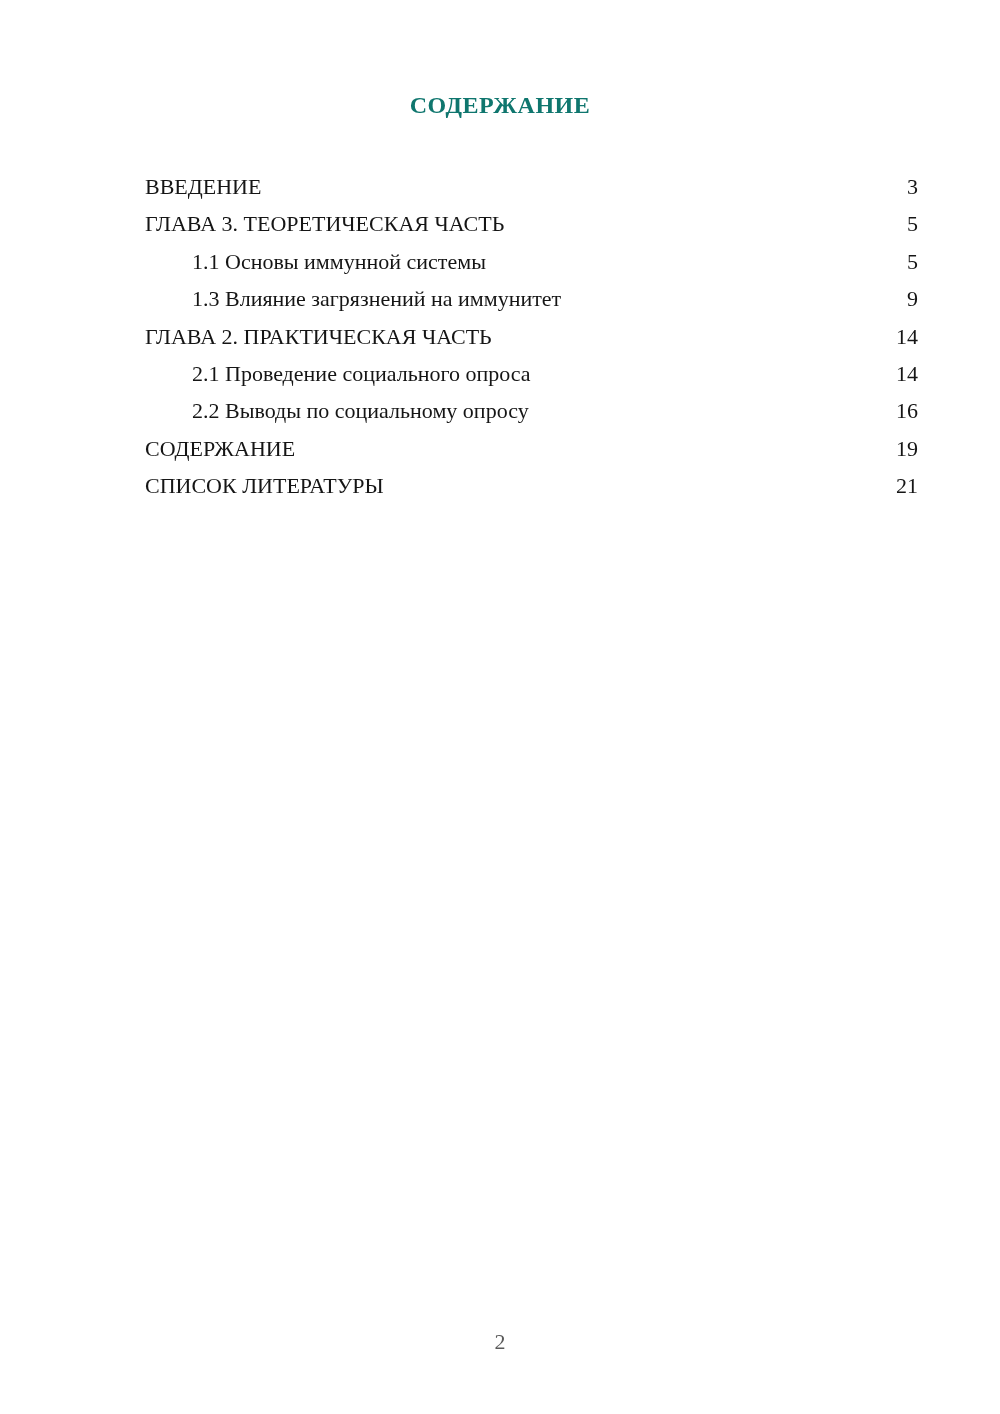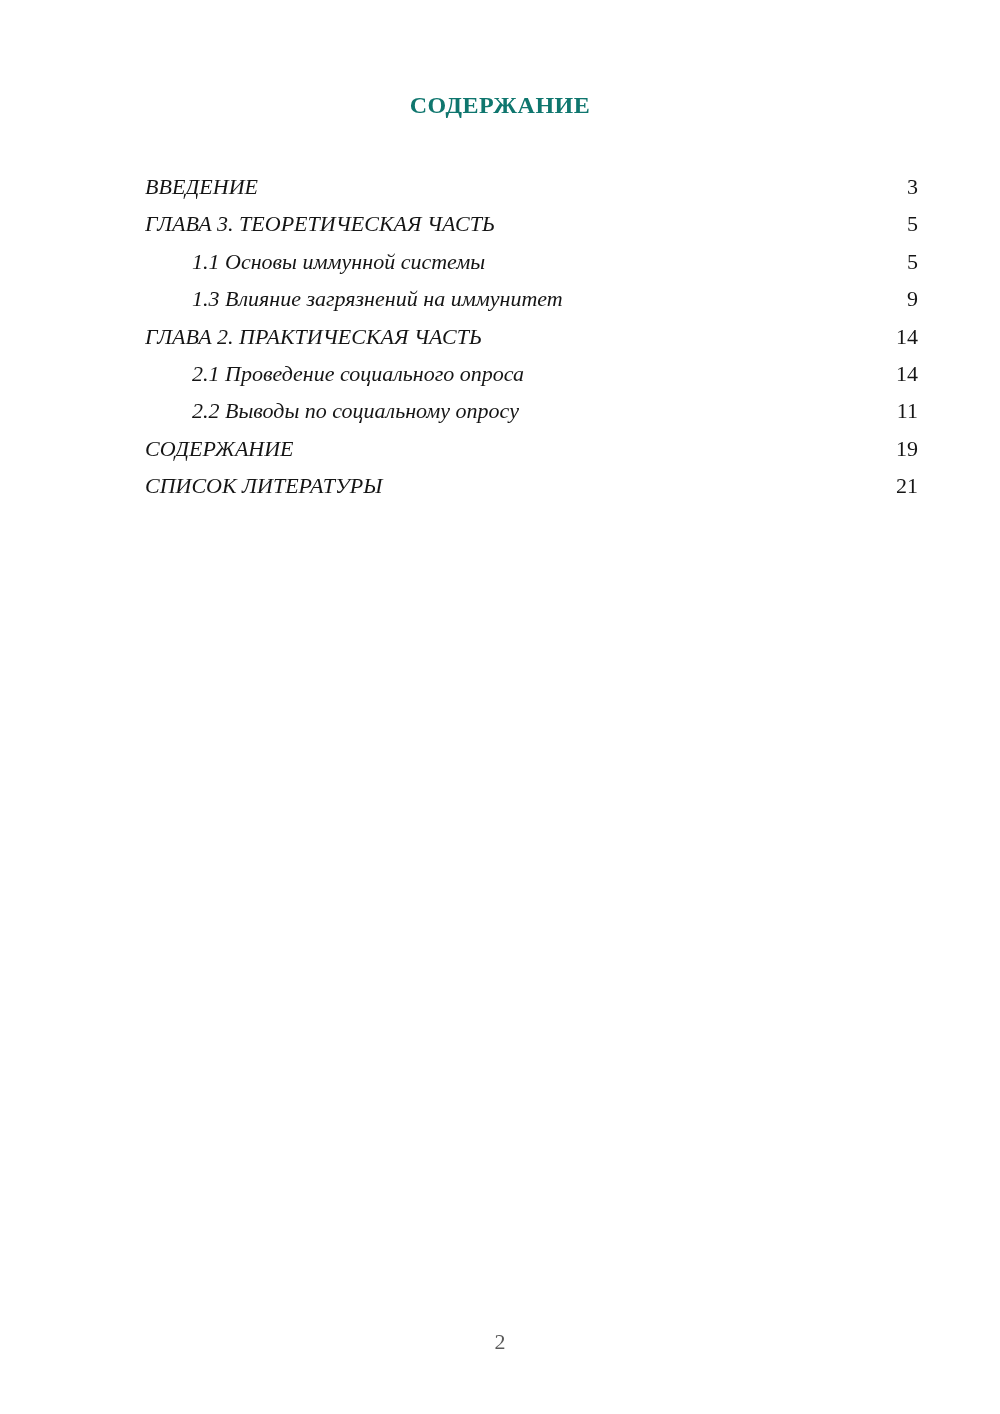--- a/index.html
+++ b/index.html
@@ -37,21 +37,20 @@
   .toc-row {
     display: flex;
     align-items: baseline;
     line-height: 37.4px;
     font-size: 22px;
     white-space: nowrap;
   }
   .toc-row .toc-label {
     flex: 1 1 auto;
     overflow: hidden;
-    font-style: italic;
   }
   .toc-row.level-1 .toc-label {
     padding-left: 47px;
   }
   .toc-row .toc-page {
     flex: 0 0 auto;
     text-align: right;
     padding-left: 20px;
   }
   .footer-page-number {
@@ -98,21 +97,21 @@
     <span class="toc-page">14</span>
   </div>
 
   <div class="toc-row level-1">
     <span class="toc-label">2.1 Проведение социального опроса</span>
     <span class="toc-page">14</span>
   </div>
 
   <div class="toc-row level-1">
     <span class="toc-label">2.2 Выводы по социальному опросу</span>
-    <span class="toc-page">11</span>
+    <span class="toc-page">16</span>
   </div>
 
   <div class="toc-row level-0">
     <span class="toc-label">СОДЕРЖАНИЕ</span>
     <span class="toc-page">19</span>
   </div>
 
   <div class="toc-row level-0">
     <span class="toc-label">СПИСОК ЛИТЕРАТУРЫ</span>
     <span class="toc-page">21</span>

